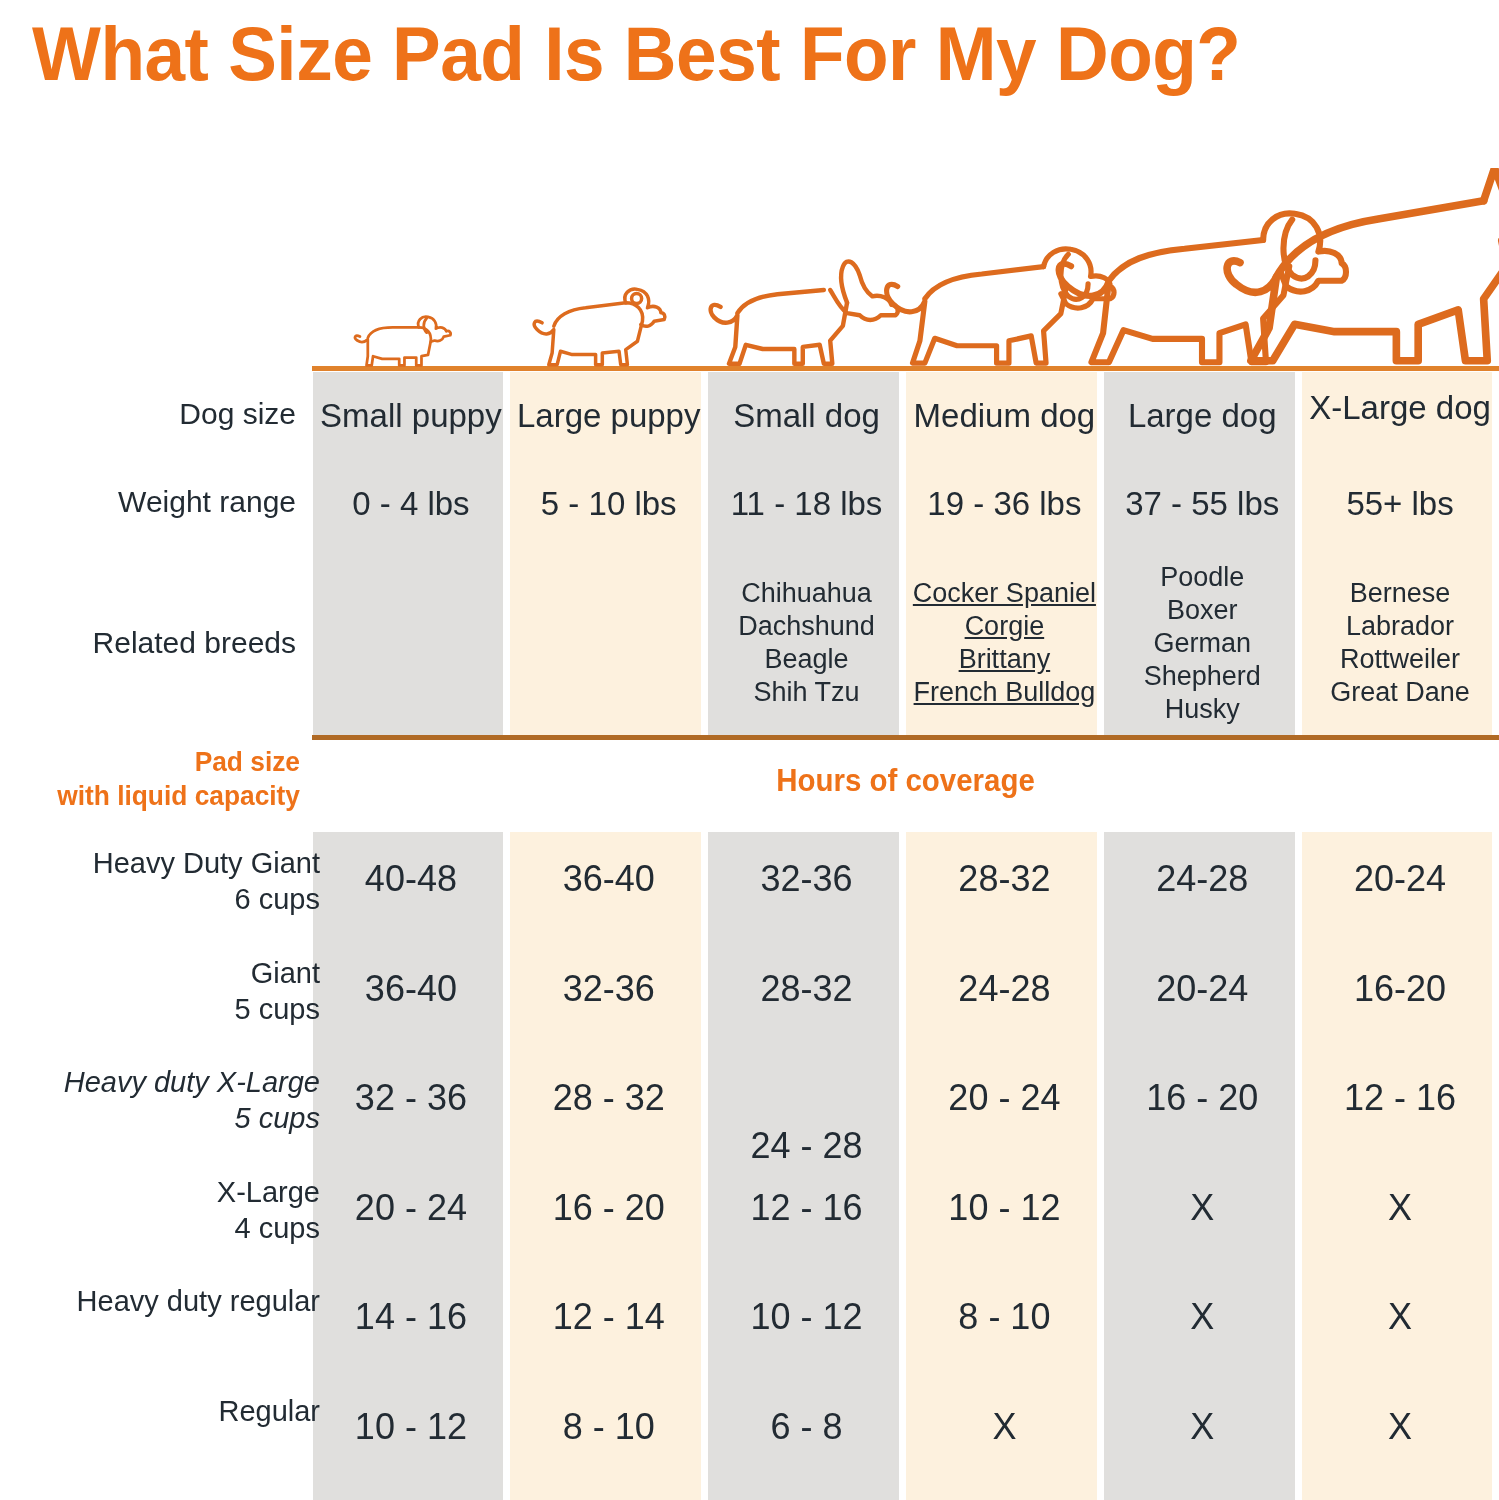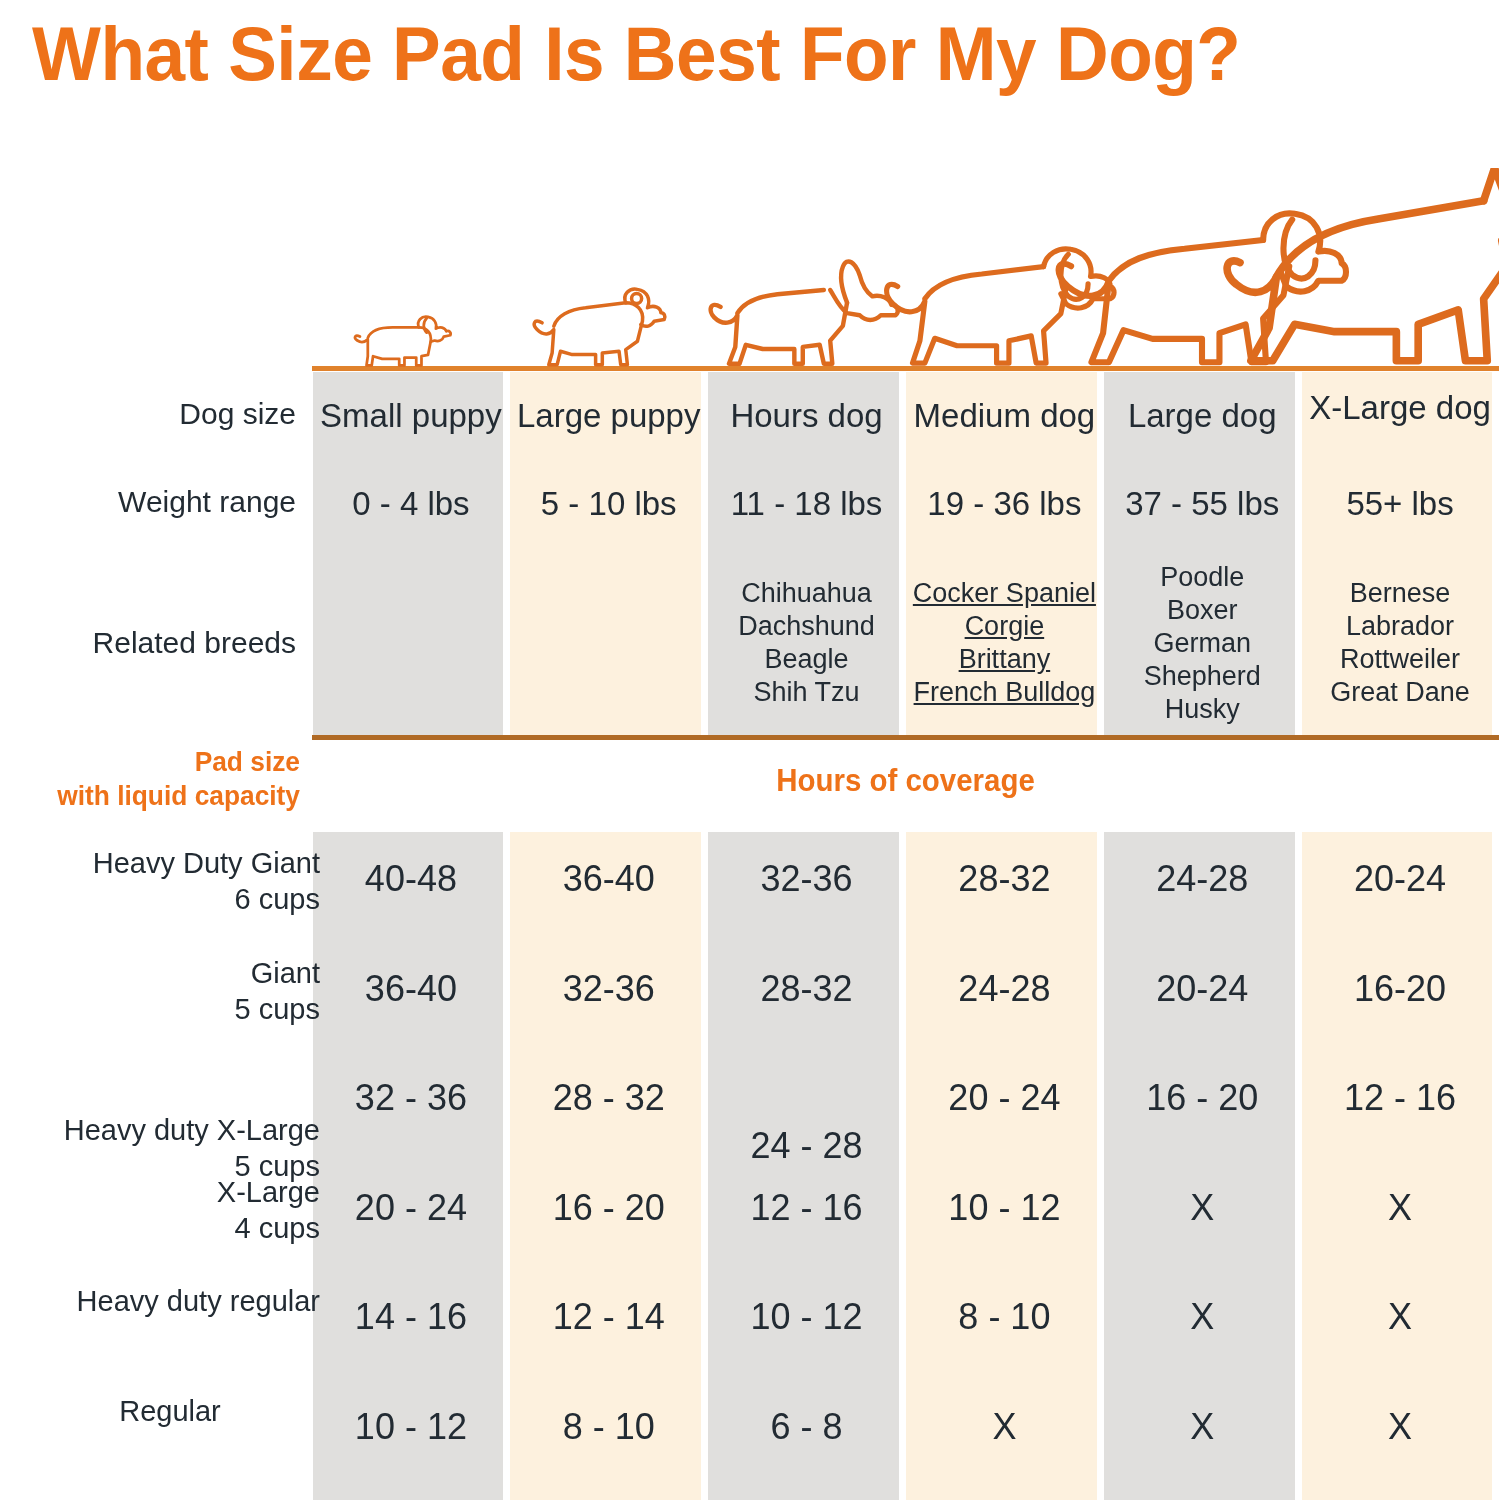--- a/index.html
+++ b/index.html
@@ -198,21 +198,21 @@
 
 <div class="rowlabel" style="top:396px;">Dog size</div>
 <div class="rowlabel" style="top:484px;">Weight range</div>
 <div class="rowlabel" style="top:625px;">Related breeds</div>
 
 <div id="header-cells">
     <div class="cell big" style="left: 312px; top: 396px;">Small puppy</div>
     <div class="cell big" style="left: 312px; top: 484px;">0 - 4 lbs</div>
     <div class="cell big" style="left: 509.833px; top: 396px;">Large puppy</div>
     <div class="cell big" style="left: 509.833px; top: 484px;">5 - 10 lbs</div>
-    <div class="cell big" style="left: 707.667px; top: 396px;">Hours dog</div>
+    <div class="cell big" style="left: 707.667px; top: 396px;">Small dog</div>
     <div class="cell big" style="left: 707.667px; top: 484px;">11 - 18 lbs</div>
     <div class="cell breeds" style="left: 707.667px; top: 577px;">
       <div>Chihuahua</div>
       <div>Dachshund</div>
       <div>Beagle</div>
       <div>Shih Tzu</div>
     </div>
     <div class="cell big" style="left: 905.5px; top: 396px;">Medium dog</div>
     <div class="cell big" style="left: 905.5px; top: 484px;">19 - 36 lbs</div>
     <div class="cell breeds" style="left: 905.5px; top: 577px; text-decoration: underline;">
@@ -260,21 +260,21 @@
     <div class="padlabel" style="top: 954.5px;">
       <div>Giant</div>
       <div>5 cups</div>
     </div>
     <div class="padcell" style="left: 312px; top: 966.5px;">36-40</div>
     <div class="padcell" style="left: 509.833px; top: 966.5px;">32-36</div>
     <div class="padcell" style="left: 707.667px; top: 966.5px;">28-32</div>
     <div class="padcell" style="left: 905.5px; top: 966.5px;">24-28</div>
     <div class="padcell" style="left: 1103.33px; top: 966.5px;">20-24</div>
     <div class="padcell" style="left: 1301.17px; top: 966.5px;">16-20</div>
-    <div class="padlabel" style="top: 1112px;">
+    <div class="padlabel" style="top: 1064px; font-style: italic;">
       <div>Heavy duty X-Large</div>
       <div>5 cups</div>
     </div>
     <div class="padcell" style="left: 312px; top: 1076px;">32 - 36</div>
     <div class="padcell" style="left: 509.833px; top: 1076px;">28 - 32</div>
     <div class="padcell" style="left: 707.667px; top: 1076px; margin-top: 48px;">24 - 28</div>
     <div class="padcell" style="left: 905.5px; top: 1076px;">20 - 24</div>
     <div class="padcell" style="left: 1103.33px; top: 1076px;">16 - 20</div>
     <div class="padcell" style="left: 1301.17px; top: 1076px;">12 - 16</div>
     <div class="padlabel" style="top: 1173.5px;">
@@ -289,21 +289,21 @@
     <div class="padcell" style="left: 1301.17px; top: 1185.5px;">X</div>
     <div class="padlabel" style="top: 1283px;">
       <div>Heavy duty regular</div>
     </div>
     <div class="padcell" style="left: 312px; top: 1295px;">14 - 16</div>
     <div class="padcell" style="left: 509.833px; top: 1295px;">12 - 14</div>
     <div class="padcell" style="left: 707.667px; top: 1295px;">10 - 12</div>
     <div class="padcell" style="left: 905.5px; top: 1295px;">8 - 10</div>
     <div class="padcell" style="left: 1103.33px; top: 1295px;">X</div>
     <div class="padcell" style="left: 1301.17px; top: 1295px;">X</div>
-    <div class="padlabel" style="top: 1392.5px; text-align: center;">
+    <div class="padlabel" style="top: 1392.5px;">
       <div>Regular</div>
     </div>
     <div class="padcell" style="left: 312px; top: 1404.5px;">10 - 12</div>
     <div class="padcell" style="left: 509.833px; top: 1404.5px;">8 - 10</div>
     <div class="padcell" style="left: 707.667px; top: 1404.5px;">6 - 8</div>
     <div class="padcell" style="left: 905.5px; top: 1404.5px;">X</div>
     <div class="padcell" style="left: 1103.33px; top: 1404.5px;">X</div>
     <div class="padcell" style="left: 1301.17px; top: 1404.5px;">X</div>
   </div>
 

